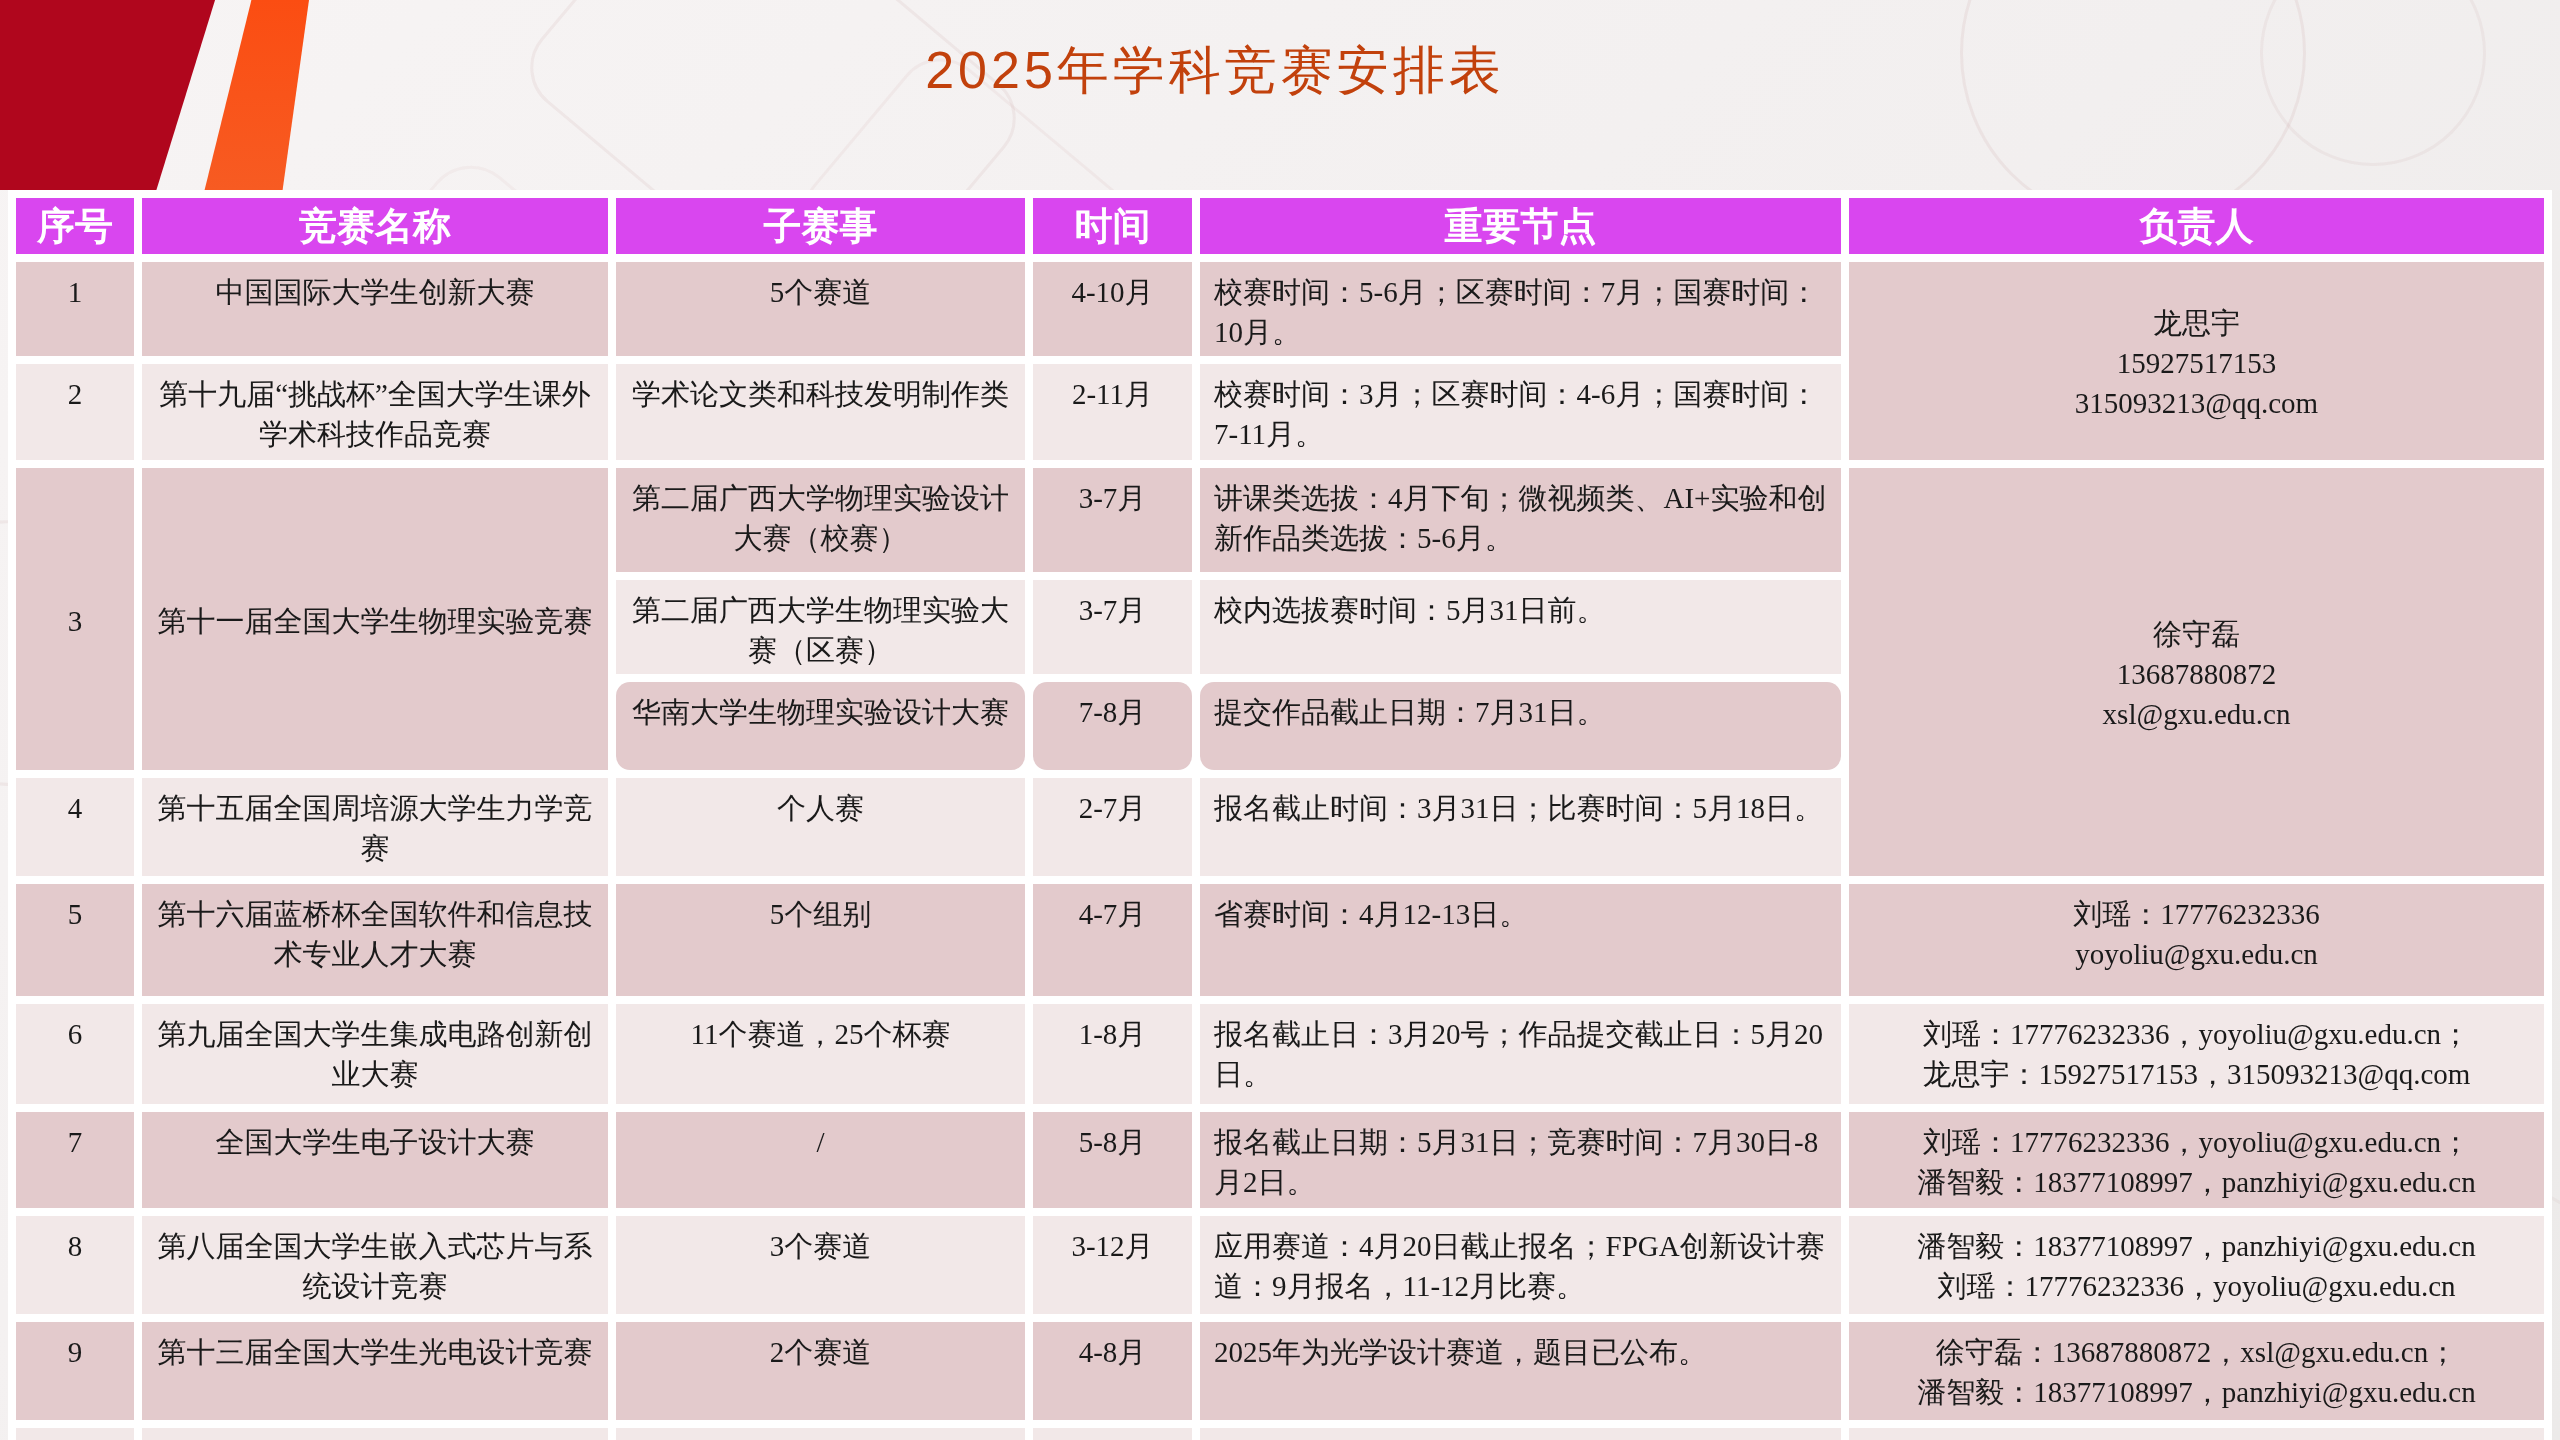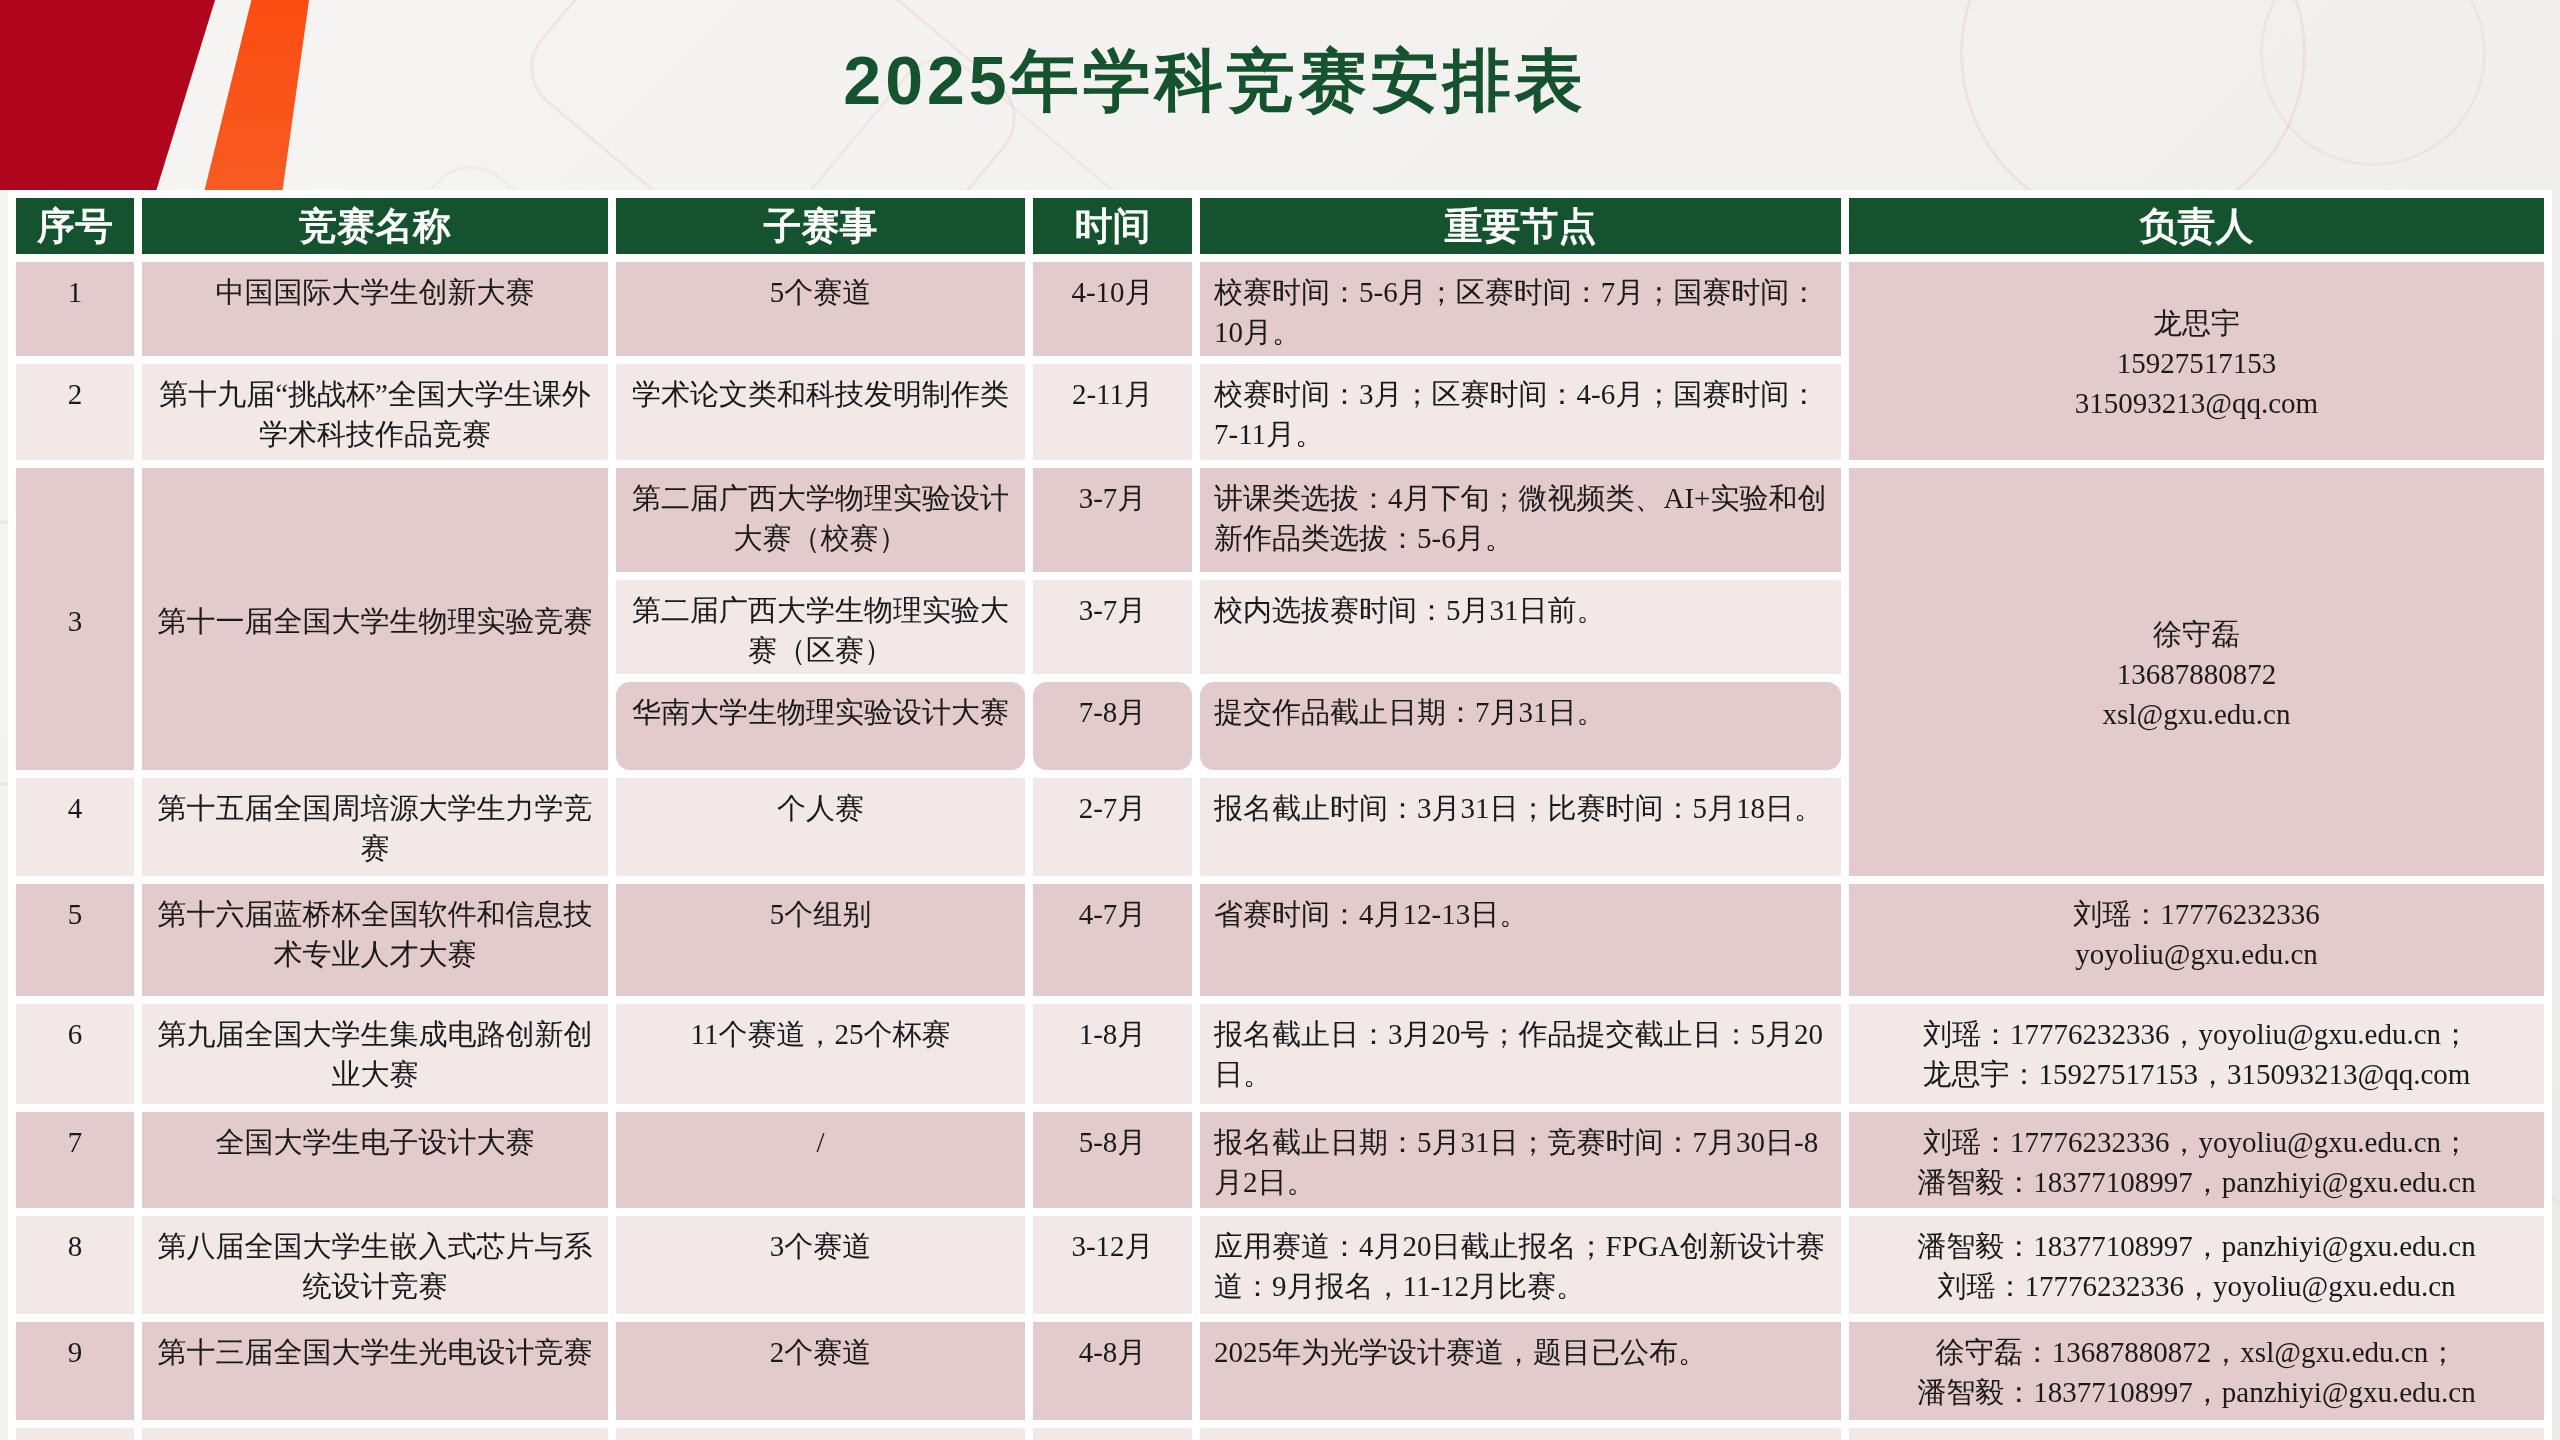--- a/index.html
+++ b/index.html
@@ -18,31 +18,31 @@
   .bg-c2{left:2260px;top:-60px;width:220px;height:220px;border-color:rgba(200,160,160,0.12);}
   .bg-c3{left:-120px;top:520px;width:260px;height:260px;border-color:rgba(200,160,160,0.14);}
   .bg-c4{left:2330px;top:1180px;width:300px;height:300px;border-color:rgba(200,160,160,0.10);}
   .ribbon{position:absolute;top:0;height:190px;}
   .ribbon-red{left:0;width:230px;background:#b0061d;clip-path:polygon(0 0,93.5% 0,68% 100%,0 100%);}
   .ribbon-orange{left:195px;width:120px;background:linear-gradient(180deg,#fb4d12,#f75b22);
     clip-path:polygon(47% 0,95% 0,73% 100%,8% 100%);}
   
   .title{
     position:absolute;top:36px;left:0;right:130px;text-align:center;
-    font-size:68px;font-weight:bold;color:#14532d;letter-spacing:4px;
+    font-size:52px;font-weight:normal;color:#c2410c;letter-spacing:4px;
   }
   
   table.sched{
     position:absolute;left:8px;top:190px;width:2544px;
     border-collapse:separate;border-spacing:8px;background:#ffffff;
     table-layout:fixed;
   }
   th,td{overflow:hidden;}
   th{
-    background:#14532d;color:#ffffff;font-weight:bold;font-size:38px;
+    background:#d946ef;color:#ffffff;font-weight:bold;font-size:38px;
     height:56px;text-align:center;vertical-align:middle;padding:0;
     font-family:"Liberation Sans","DejaVu Sans",sans-serif;
   }
   td{
     font-size:29px;color:#1a1a1a;text-align:center;vertical-align:top;
     padding:10px 8px 4px 8px;line-height:1.38;
     font-family:"Liberation Serif","DejaVu Serif",serif;
   }
   td.dark{background:#e3cacc;}
   td.light{background:#f2e8e8;}

